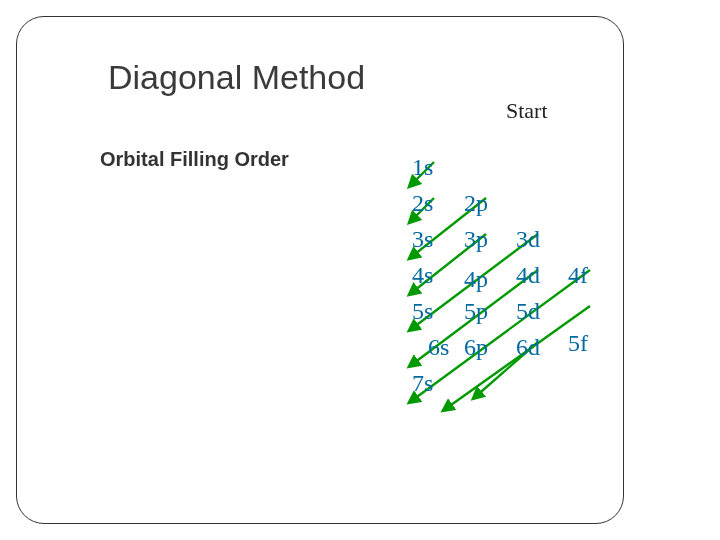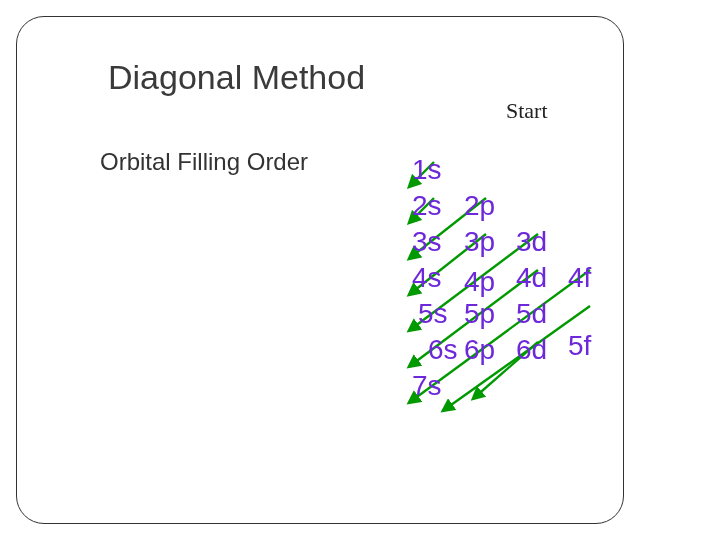--- a/index.html
+++ b/index.html
@@ -39,22 +39,22 @@
     left: 506px;
     top: 98px;
     font-size: 22px;
     font-family: "Times New Roman", Times, serif;
     color: #222;
   }
   .subtitle {
     position: absolute;
     left: 100px;
     top: 148px;
-    font-size: 24px;
-    font-weight: normal;
+    font-size: 20px;
+    font-weight: bold;
     color: #333;
   }
   .bullet-wrap {
     position: absolute;
     left: 68px;
     top: 174px;
     width: 280px;
     font-size: 20px;
     line-height: 1.35;
     color: #3a3a3a;
@@ -67,23 +67,23 @@
   }
   .diagram {
     position: absolute;
     left: 400px;
     top: 150px;
     width: 260px;
     height: 300px;
   }
   .orbital-label {
     position: absolute;
-    font-family: Liberation Sans, sans-serif;
-    font-size: 28px;
-    color: #6d28d9;
+    font-family: Liberation Serif, serif;
+    font-size: 24px;
+    color: #0369a1;
     white-space: nowrap;
   }
   .arrows {
     position: absolute;
     left: 0;
     top: 0;
     width: 260px;
     height: 300px;
     pointer-events: none;
   }
@@ -127,21 +127,21 @@
 
     <span class="orbital-label" style="left:12px; top:76px;">3s</span>
     <span class="orbital-label" style="left:64px; top:76px;">3p</span>
     <span class="orbital-label" style="left:116px;top:76px;">3d</span>
 
     <span class="orbital-label" style="left:12px; top:112px;">4s</span>
     <span class="orbital-label" style="left:64px; top:116px;">4p</span>
     <span class="orbital-label" style="left:116px;top:112px;">4d</span>
     <span class="orbital-label" style="left:168px;top:112px;">4f</span>
 
-    <span class="orbital-label" style="left:18px; top:148px;">5s</span>
+    <span class="orbital-label" style="left:12px; top:148px;">5s</span>
     <span class="orbital-label" style="left:64px; top:148px;">5p</span>
     <span class="orbital-label" style="left:116px;top:148px;">5d</span>
     <span class="orbital-label" style="left:168px;top:148px;margin-top:32px;">5f</span>
 
     <span class="orbital-label" style="left:28px; top:184px;">6s</span>
     <span class="orbital-label" style="left:64px; top:184px;">6p</span>
     <span class="orbital-label" style="left:116px;top:184px;">6d</span>
 
     <span class="orbital-label" style="left:12px; top:220px;">7s</span>
   </div>

